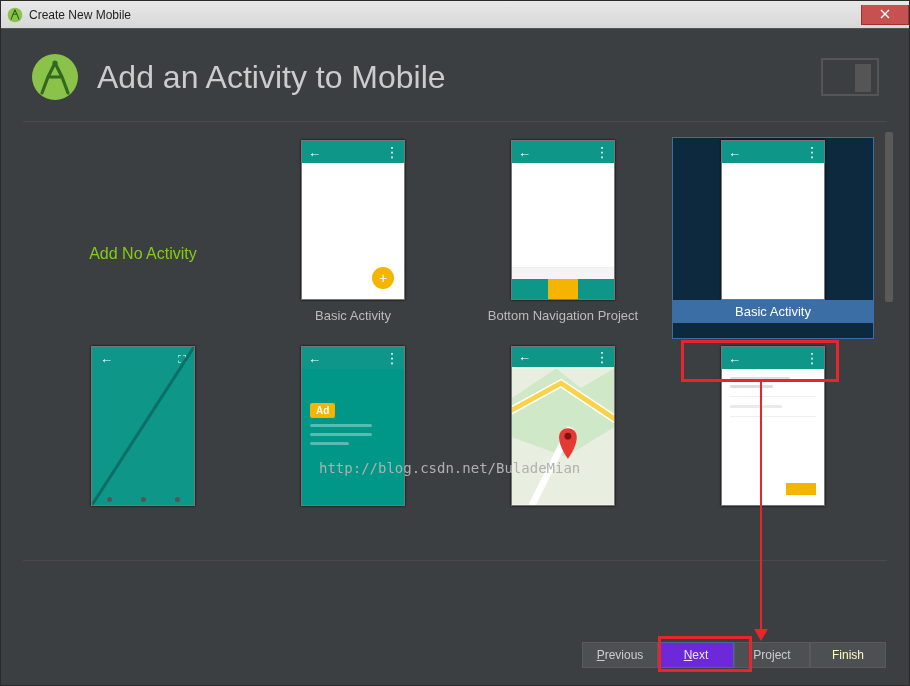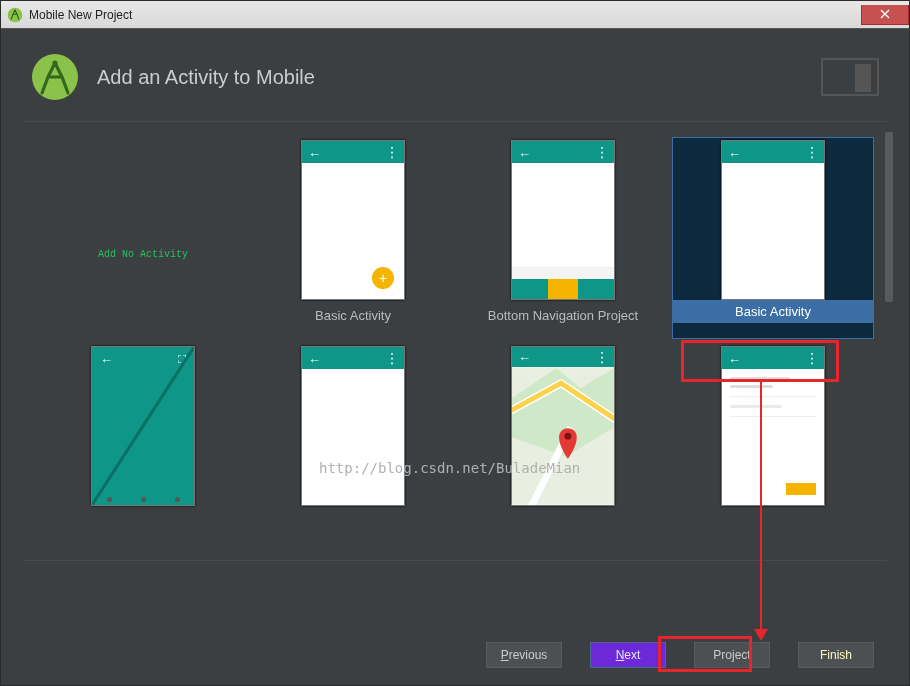--- a/index.html
+++ b/index.html
@@ -23,21 +23,21 @@
   margin-left: auto; width: 48px; height: 20px;
   background: #c75050; display:flex; align-items:center; justify-content:center;
   border:1px solid #a03030; border-top:none;
 }
 .close-btn svg { width:10px; height:10px; }
 .header {
   display:flex; align-items:center;
   padding: 24px 30px 20px 30px;
 }
 .as-logo { width:48px; height:48px; margin-right:18px; }
-.header-title { font-size:20px; font-weight:300; color:#cccccc; }
+.header-title { font-size:32px; font-weight:300; color:#cccccc; }
 .device-icon { margin-left:auto; width:58px; height:38px; }
 .content {
   margin: 0 22px;
   border-top:1px solid #4a4a4a;
   border-bottom:1px solid #4a4a4a;
   height: 440px;
   display:flex;
 }
 .gallery {
   flex:1; padding: 16px 12px 6px 20px;
@@ -50,21 +50,21 @@
 .cell { display:flex; flex-direction:column; align-items:center; justify-content:flex-start; cursor:pointer; padding-top:2px; }
 .cell.selected { background:#0d293e; outline:1px solid #3a6ea5; }
 .thumb {
   width:104px; height:160px; background:#fff;
   border:1px solid #777; box-shadow: 0 0 2px #000;
   display:flex; flex-direction:column; overflow:hidden;
 }
 .caption { margin-top:8px; font-size:13px; color:#bbbbbb; }
 .cell.selected .caption-wrap { background:#3a6ea5; color:#fff; width:100%; text-align:center; padding:4px 0;}
 .cell.selected .caption { color:#fff; }
-.no-activity { color:#22c55e; font-size:10px; display:flex; align-items:center; justify-content:center; height:160px; width:100%; margin-top:34px;font-family:Liberation Mono, monospace;}
+.no-activity { color:#84cc16; font-size:16px; display:flex; align-items:center; justify-content:center; height:160px; width:100%; margin-top:34px;}
 .appbar { height:22px; background:#0e9688; display:flex; align-items:center; padding:0 6px; }
 .appbar .back { color:#fff; font-size:13px; }
 .appbar .dots { margin-left:auto; color:#fff; font-size:14px; letter-spacing:-1px; }
 .fab { width:22px; height:22px; border-radius:50%; background:#f5b400; position:absolute; right:10px; bottom:10px; display:flex; align-items:center; justify-content:center; color:#fff; font-size:14px;}
 .thumb-body { flex:1; position:relative; background:#fff; }
 .bottomnav { height:20px; background:#0e9688; display:flex; }
 .bottomnav .center { width:30px; background:#f5b400; margin:auto; height:100%; }
 .bottomnav-spacer{ height:12px; background:#f4f4f4; border-top:1px solid #eee;}
 .full-teal { background:#0e9688; height:100%; width:100%; position:relative;}
 .diag-line { position:absolute; left:0; top:0; width:100%; height:100%; }
@@ -76,21 +76,21 @@
 .ad-line { height:3px; background:rgba(255,255,255,0.35); width:72%; border-radius:2px;}
 .ad-line.short{ width:45%;}
 .map-body { flex:1; position:relative; background:#eef3e8; }
 .list-body { flex:1; padding:8px; position:relative; }
 .list-line { height:3px; background:#ddd; margin-bottom:5px; border-radius:2px;}
 .list-line.w1{width:70%}.list-line.w2{width:50%}.list-line.w3{width:60%}
 .list-hr { border-top:1px solid #eee; margin:8px 0;}
 .list-btn { position:absolute; right:8px; bottom:10px; width:30px; height:12px; background:#f5b400;}
 .watermark { position:absolute; left:296px; top:338px; color:#b0b0b0; font-family:monospace; font-size:14px; z-index:5; pointer-events:none;}
 .button-row {
-  position:absolute; bottom:18px; right:36px; display:flex; gap:28px;
+  position:absolute; bottom:18px; right:24px; display:flex; gap:0;
 }
 .btn {
   width:76px; height:26px; background:#4c5052; border:1px solid #5a5a5a;
   color:#ccc; font-size:12px; display:flex; align-items:center; justify-content:center;
   cursor:pointer;
 }
 .btn.primary { background:#6d28d9; border-color:#466a94; color:#e8e8e8;}
 .btn.disabled { color:#fef9c3; cursor:default;}
 .btn .ul { text-decoration:underline; }
 .red-box { position:absolute; border:3px solid #e8252a; pointer-events:none; z-index:6;}
@@ -103,21 +103,21 @@
 </style>
 </head>
 <body>
 
 <div class="titlebar">
   <svg class="titlebar-icon" viewBox="0 0 24 24">
     <circle cx="12" cy="12" r="11" fill="#8bc34a"></circle>
     <path d="M12 5 L9 11 L6 19 M12 5 L15 11 L18 19 M9 11 L15 11" stroke="#2b5e1e" stroke-width="1.6" fill="none"></path>
     <circle cx="12" cy="5" r="1.3" fill="#2b5e1e"></circle>
   </svg>
-  <span class="titlebar-text">Mobile New Project</span>
+  <span class="titlebar-text">Create New Mobile</span>
   <div class="close-btn">
     <svg viewBox="0 0 10 10">
         <path d="M1 1 L9 9 M9 1 L1 9" stroke="#fff" stroke-width="1.4"></path>
       </svg>
   </div>
 </div>
 
 <div class="header">
   <svg class="as-logo" viewBox="0 0 48 48">
     <circle cx="24" cy="24" r="23" fill="#8bc34a"></circle>
@@ -195,20 +195,27 @@
         </div>
       </div>
     </div>
 
     <div class="cell">
       <div class="thumb">
         <div class="appbar">
           <span class="back">←</span>
           <span class="dots">⋮</span>
         </div>
+        <div class="ad-box">
+          <div style="height:18px"></div>
+          <span class="ad-badge">Ad</span>
+          <div class="ad-line"></div>
+          <div class="ad-line"></div>
+          <div class="ad-line short"></div>
+        </div>
       </div>
     </div>
 
     <div class="cell">
       <div class="thumb">
         <div class="appbar">
           <span class="back">←</span>
           <span class="dots">⋮</span>
         </div>
         <div class="map-body">

